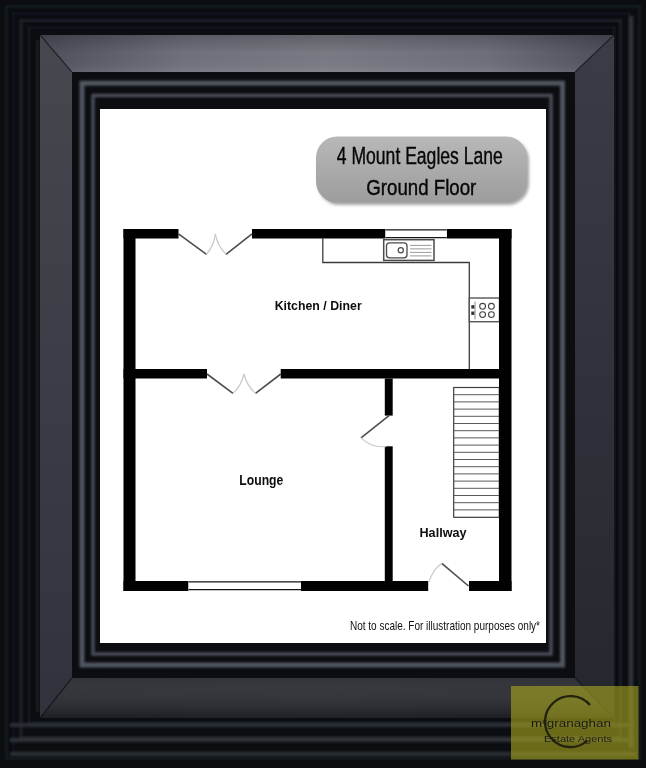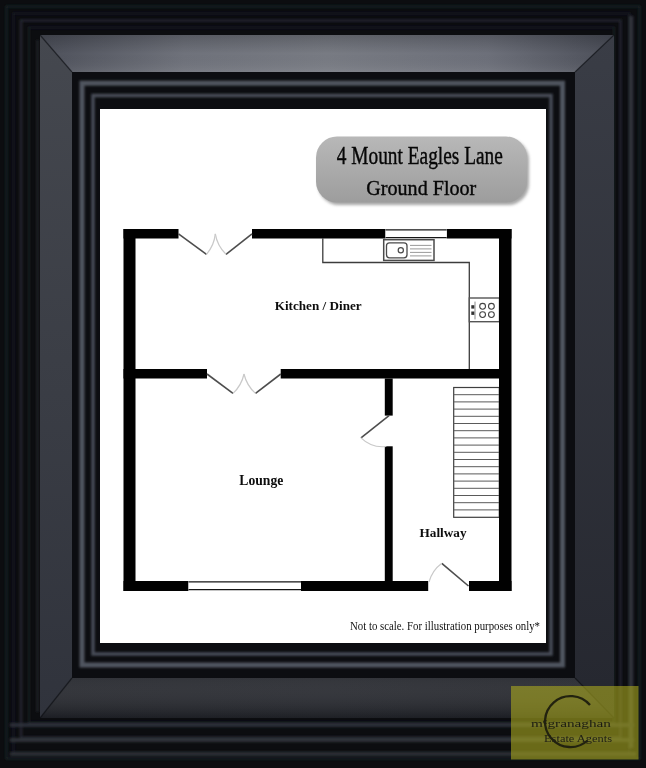--- a/index.html
+++ b/index.html
@@ -1,16 +1,16 @@
 <!DOCTYPE html>
 <html><head>
 <meta charset="utf-8">
 <style>
 html,body{margin:0;padding:0;width:646px;height:768px;overflow:hidden;background:#0a0b0d;}
-#stage{position:relative;width:646px;height:768px;font-family:Liberation Serif, serif;}
+#stage{position:relative;width:646px;height:768px;font-family:Liberation Sans, sans-serif;}
 </style>
 </head>
 <body>
 <div id="stage">
   <svg width="646" height="768" viewBox="0 0 646 768">
     <defs>
       <linearGradient id="bandTop" x1="0" y1="0" x2="1" y2="0">
         <stop offset="0" stop-color="#4d505a"></stop>
         <stop offset="0.25" stop-color="#6f727b"></stop>
         <stop offset="0.5" stop-color="#787b83"></stop>

